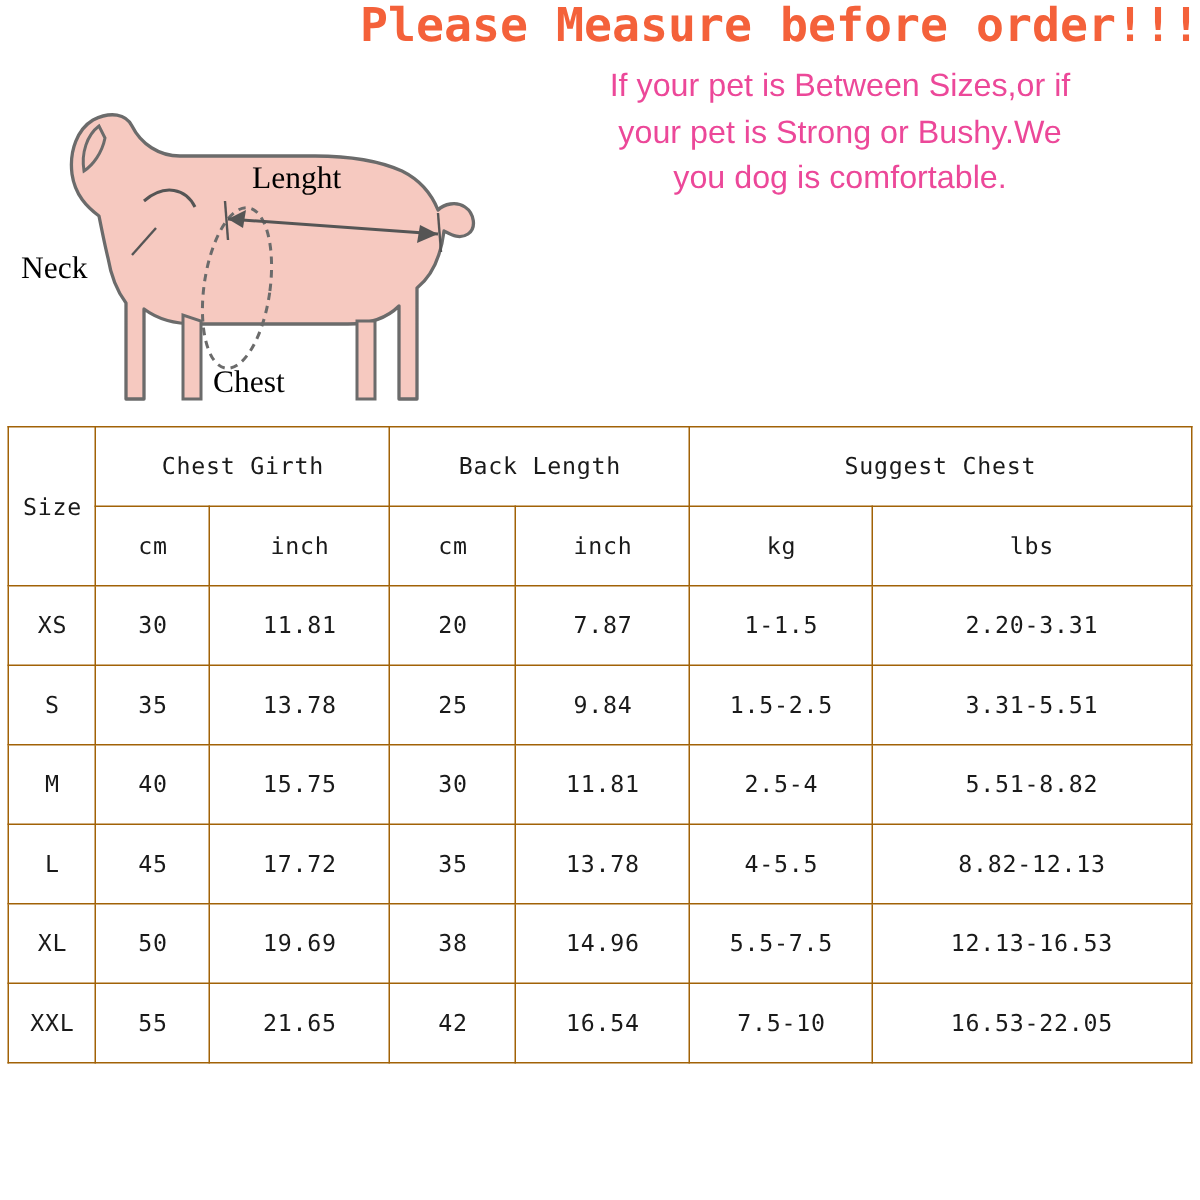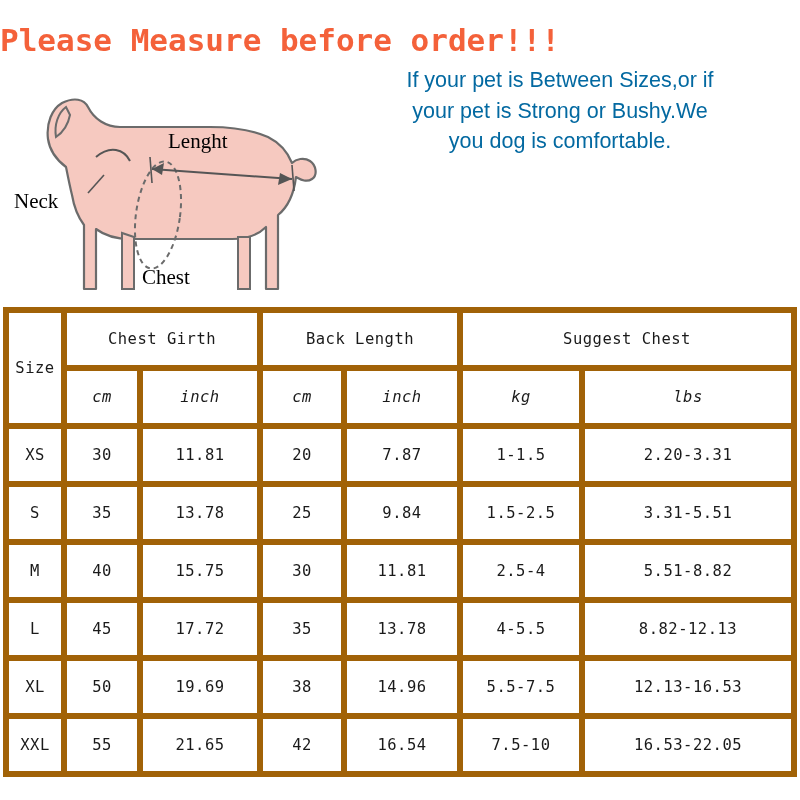--- a/index.html
+++ b/index.html
@@ -15,47 +15,47 @@
   }
   .page {
     position: relative;
     width: 800px;
     height: 800px;
     box-sizing: border-box;
   }
 
   
   .title {
-    text-align: left;
+    text-align: right;
     color: #f4613a;
     font-family: "DejaVu Sans Mono", monospace;
     font-weight: bold;
     font-size: 31px;
     letter-spacing: 0px;
-    padding-top: 23px;
+    padding-top: 0;
     line-height: 1.1;
     white-space: nowrap;
   }
 
   
   .top {
     display: flex;
     flex-direction: row;
     height: 250px;
     box-sizing: border-box;
   }
   .dog-area {
     position: relative;
     width: 330px;
     height: 250px;
     flex: 0 0 330px;
   }
   .note {
     flex: 1 1 auto;
-    color: #0369a1;
+    color: #ec4899;
     font-family: "Liberation Sans", sans-serif;
     font-size: 21.5px;
     line-height: 1.42;
     text-align: center;
     padding: 8px 14px 0 4px;
     box-sizing: border-box;
   }
 
   
   .lbl {
@@ -72,32 +72,32 @@
   svg.dog { position: absolute; left: 0; top: 0; }
 
   
   table.size-table {
     border-collapse: collapse;
     width: 788px;
     margin: 0 auto;
     table-layout: fixed;
   }
   table.size-table td, table.size-table th {
-    border: 6px solid #a16207;
+    border: 1px solid #a16207;
     text-align: center;
     font-family: "DejaVu Sans Mono", monospace;
     font-size: 15.5px;
     color: #1a1a1a;
     font-weight: normal;
     padding: 0;
     height: 52px;
     letter-spacing: 0.5px;
   }
   th.grouphdr { height: 56px; font-size: 16px; }
-  th.sub { height: 52px; font-size: 16px; font-style: italic; }
+  th.sub { height: 52px; font-size: 16px; }
   td.sizecell { font-size: 16px; }
   .col-size   { width: 58px; }
   .col-cm1    { width: 76px; }
   .col-in1    { width: 120px; }
   .col-cm2    { width: 84px; }
   .col-in2    { width: 116px; }
   .col-kg     { width: 122px; }
   .col-lbs    { width: 212px; }
 </style>
 </head>

